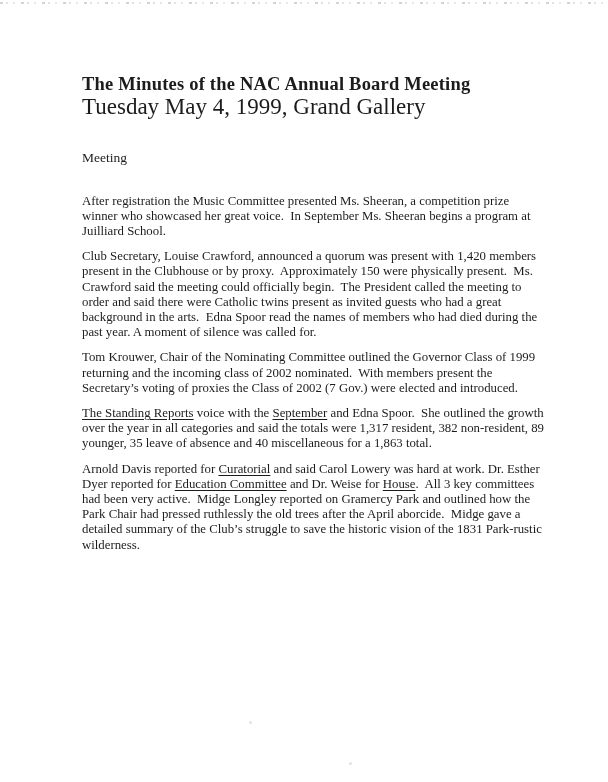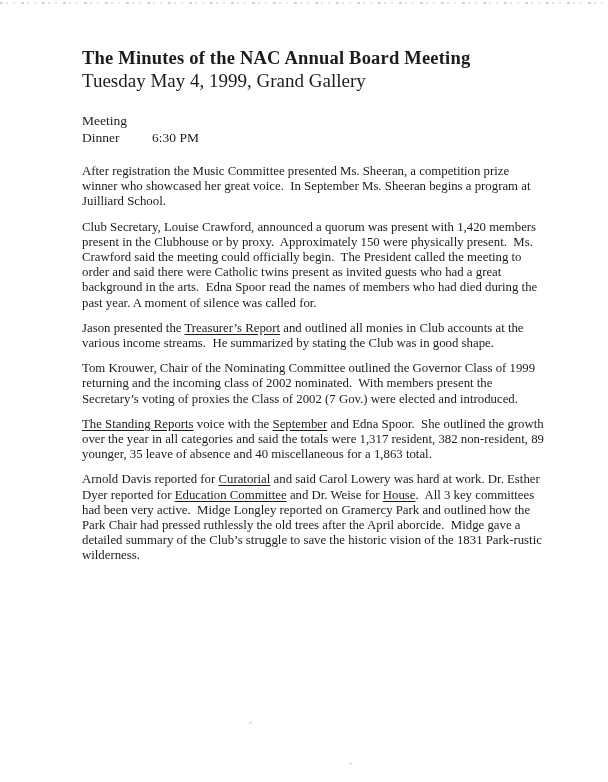--- a/index.html
+++ b/index.html
@@ -38,52 +38,52 @@
     width: 3px;
     height: 3px;
     border-radius: 50%;
     background: #e3e3e3;
   }
   .speck-a { left: 249px; top: 721px; }
   .speck-b { left: 349px; top: 762px; }
   .page-content {
     position: absolute;
     left: 82px;
-    top: 47px;
+    top: 73px;
     width: 464px;
   }
   .doc-title {
     font-size: 18.5px;
     font-weight: bold;
     letter-spacing: 0.2px;
     line-height: 23px;
     margin: 0;
   }
   .doc-subtitle {
-    font-size: 19px;
+    font-size: 23px;
     font-weight: normal;
     line-height: 22px;
     margin: 0;
   }
   .schedule {
-    margin-top: 21px;
+    margin-top: 32px;
     font-size: 13.5px;
     line-height: 16.5px;
   }
   .schedule-row {
     display: flex;
   }
   .schedule-label {
     width: 70px;
   }
   .schedule-time {
     width: 120px;
   }
   .doc-body {
-    margin-top: 18px;
+    margin-top: 27px;
     font-size: 12.8px;
     line-height: 15.2px;
   }
   .doc-body p {
     margin: 0 0 10px 0;
     white-space: pre-wrap;
   }
   .doc-body p:last-child {
     margin-bottom: 0;
     font-family: Liberation Serif, serif;
@@ -103,28 +103,23 @@
 <div class="page-content">
 
   <h1 class="doc-title">The Minutes of the NAC Annual Board Meeting</h1>
 
   <div class="doc-subtitle">Tuesday May 4, 1999, Grand Gallery</div>
 
   <div class="schedule">
     <div class="schedule-row">
       <span class="schedule-label">Meeting</span>
     </div>
-    <div class="schedule-row">
-      <span class="schedule-label">Dinner</span>
-      <span class="schedule-time">6:30 PM</span>
-    </div>
   </div>
 
   <div class="doc-body">
       <p><span>After registration the Music Committee presented Ms. Sheeran, a competition prize winner who showcased her great voice.  In September Ms. Sheeran begins a program at Juilliard School.</span></p>
       <p><span>Club Secretary, Louise Crawford, announced a quorum was present with 1,420 members present in the Clubhouse or by proxy.  Approximately 150 were physically present.  Ms. Crawford said the meeting could officially begin.  The President called the meeting to order and said there were Catholic twins present as invited guests who had a great background in the arts.  Edna Spoor read the names of members who had died during the past year. A moment of silence was called for.</span></p>
-      <p><span>Jason presented the </span><span class="u-run">Treasurer’s Report</span><span> and outlined all monies in Club accounts at the various income streams.  He summarized by stating the Club was in good shape.</span></p>
       <p><span>Tom Krouwer, Chair of the Nominating Committee outlined the Governor Class of 1999 returning and the incoming class of 2002 nominated.  With members present the Secretary’s voting of proxies the Class of 2002 (7 Gov.) were elected and introduced.</span></p>
       <p><span class="u-run">The Standing Reports</span><span> voice with the </span><span class="u-run">September</span><span> and Edna Spoor.  She outlined the growth over the year in all categories and said the totals were 1,317 resident, 382 non-resident, 89 younger, 35 leave of absence and 40 miscellaneous for a 1,863 total.</span></p>
       <p><span>Arnold Davis reported for </span><span class="u-run">Curatorial</span><span> and said Carol Lowery was hard at work. Dr. Esther Dyer reported for </span><span class="u-run">Education Committee</span><span> and Dr. Weise for </span><span class="u-run">House</span><span>.  All 3 key committees had been very active.  Midge Longley reported on Gramercy Park and outlined how the Park Chair had pressed ruthlessly the old trees after the April aborcide.  Midge gave a detailed summary of the Club’s struggle to save the historic vision of the 1831 Park-rustic wilderness.</span></p>
     </div>
 
 </div>
 
 </body></html>

